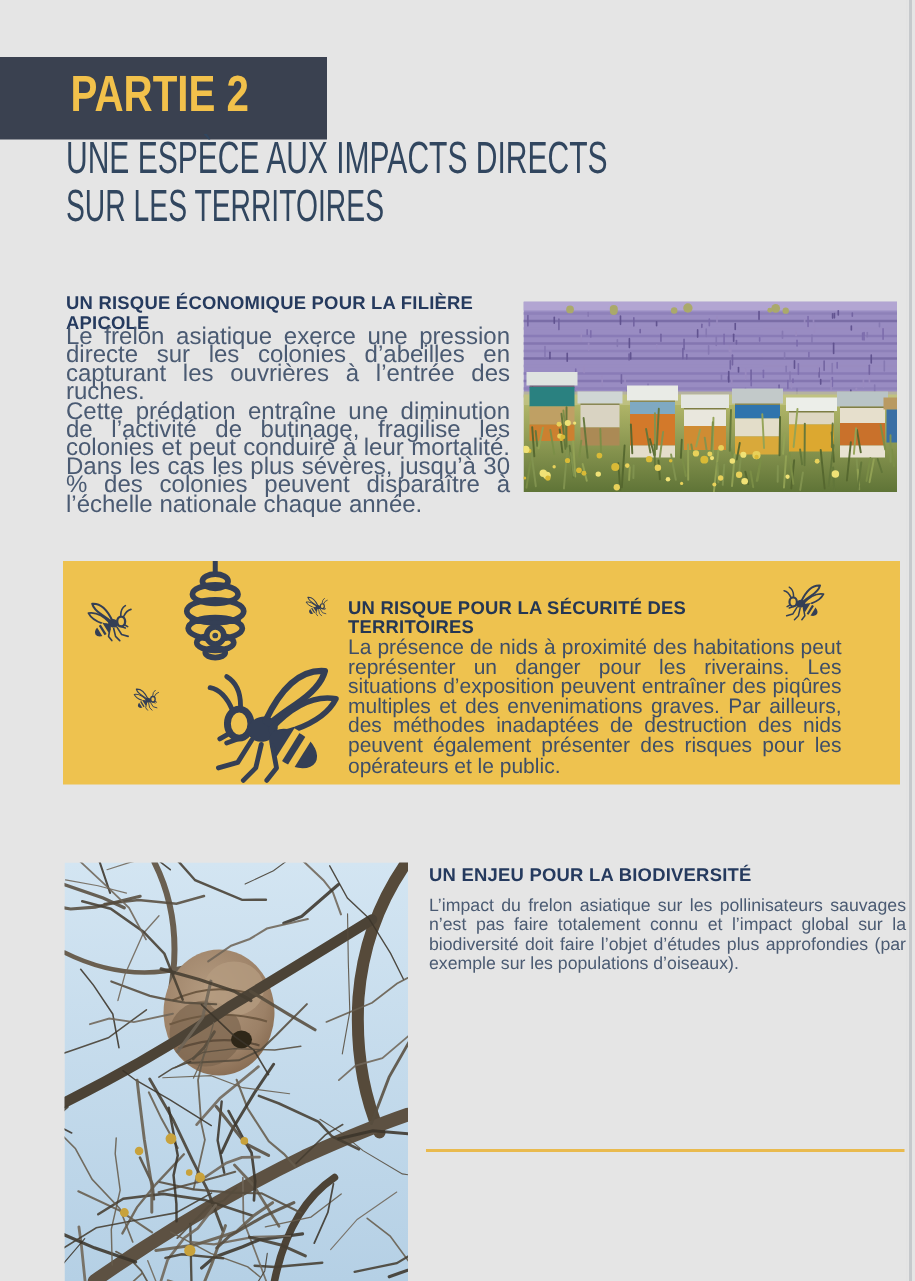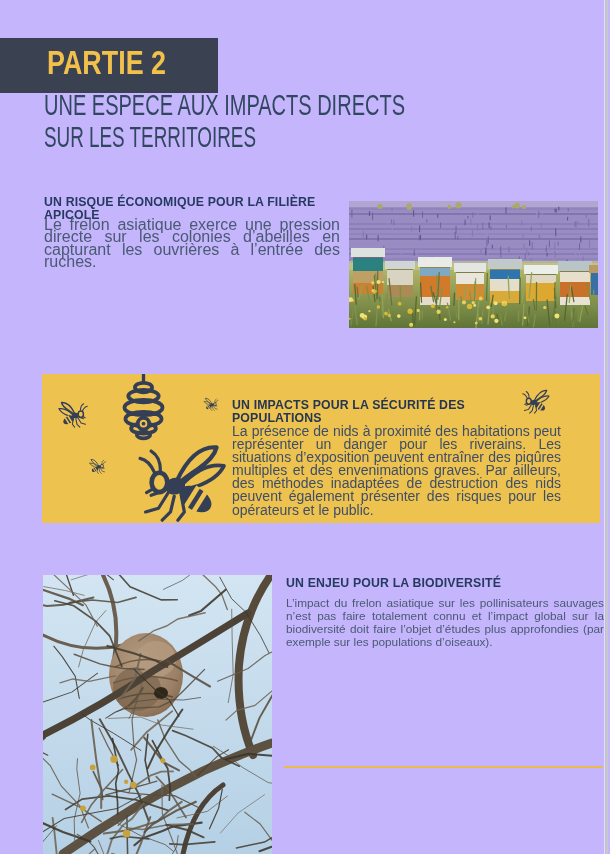--- a/index.html
+++ b/index.html
@@ -1,17 +1,17 @@
 <!DOCTYPE html>
 <html><head>
 <meta charset="utf-8">
 <style>
   html,body{margin:0;padding:0;background:#ffffff;}
   .page{
-    position:relative;width:610px;height:854px;background:#c4b5fd;
+    position:relative;width:610px;height:854px;background:#e5e5e5;
     font-family:"Liberation Sans",sans-serif;overflow:hidden;margin:0 auto;
   }
   .abs{position:absolute;}
   
   .part-band{left:0;top:38px;width:218px;height:55px;background:#3A4150;}
   
   .h{font-weight:700;color:#253A5E;font-size:12.3px;letter-spacing:.15px;line-height:13px;}
   
   .b{font-size:11.8px;line-height:12.9px;color:#4A5A72;text-align:justify;}
   .b p{margin:0;}
@@ -84,20 +84,21 @@
     <svg width="410" height="72" viewBox="0 0 410 72">
       <text x="0" y="27" font-family="Liberation Sans, sans-serif" font-size="30" font-weight="400" fill="#31465F" textLength="361" lengthAdjust="spacingAndGlyphs">UNE ESPÈCE AUX IMPACTS DIRECTS</text>
       <text x="0" y="59" font-family="Liberation Sans, sans-serif" font-size="30" font-weight="400" fill="#31465F" textLength="212" lengthAdjust="spacingAndGlyphs">SUR LES TERRITOIRES</text>
     </svg>
   </div>
 
   <div class="abs h" style="left:44px;top:196px;width:300px;">UN RISQUE ÉCONOMIQUE POUR LA FILIÈRE APICOLE</div>
 
   <div class="abs b tight" style="left:44px;top:219px;width:296px;">
     <p>Le frelon asiatique exerce une pression directe sur les colonies d’abeilles en capturant les ouvrières à l’entrée des ruches.</p>
+    <p>Cette prédation entraîne une diminution de l’activité de butinage, fragilise les colonies et peut conduire à leur mortalité. Dans les cas les plus sévères, jusqu’à 30 % des colonies peuvent disparaître à l’échelle nationale chaque année.</p>
   </div>
 
   <div class="abs photo" style="left:349px;top:201px;width:249px;height:127px;">
     <svg width="249" height="127" viewBox="0 0 249 127">
       <defs>
         <linearGradient id="meadow" x1="0" y1="0" x2="0" y2="1">
           <stop offset="0" stop-color="#b9bc6d"></stop>
             <stop offset="1" stop-color="#5f7437"></stop>
         </linearGradient>
       </defs>
@@ -428,21 +429,21 @@
       <svg width="16" height="14" viewBox="0 0 100 90">
           <use href="#wasp-shape"></use>
         </svg>
     </div>
     <div class="abs" style="left:479px;top:14px;width:30px;height:26px;">
       <svg width="30" height="26" viewBox="0 0 100 90">
           <use href="#wasp-shape"></use>
         </svg>
     </div>
 
-    <div class="abs h" style="left:190px;top:25px;width:310px;">UN IMPACTS POUR LA SÉCURITÉ DES POPULATIONS</div>
+    <div class="abs h" style="left:190px;top:25px;width:310px;">UN RISQUE POUR LA SÉCURITÉ DES TERRITOIRES</div>
     <div class="abs b" style="left:190px;top:51px;width:329px;">La présence de nids à proximité des habitations peut représenter un danger pour les riverains. Les situations d’exposition peuvent entraîner des piqûres multiples et des envenimations graves. Par ailleurs, des méthodes inadaptées de destruction des nids peuvent également présenter des risques pour les opérateurs et le public.</div>
   </div>
 
   <div class="abs photo" style="left:43px;top:575px;width:229px;height:279px;">
     <svg width="229" height="279" viewBox="0 0 229 279">
       <defs>
         <linearGradient id="sky" x1="0" y1="0" x2="0" y2="1">
           <stop offset="0" stop-color="#d3e5f2"></stop>
             <stop offset="1" stop-color="#b5d0e5"></stop>
         </linearGradient>

